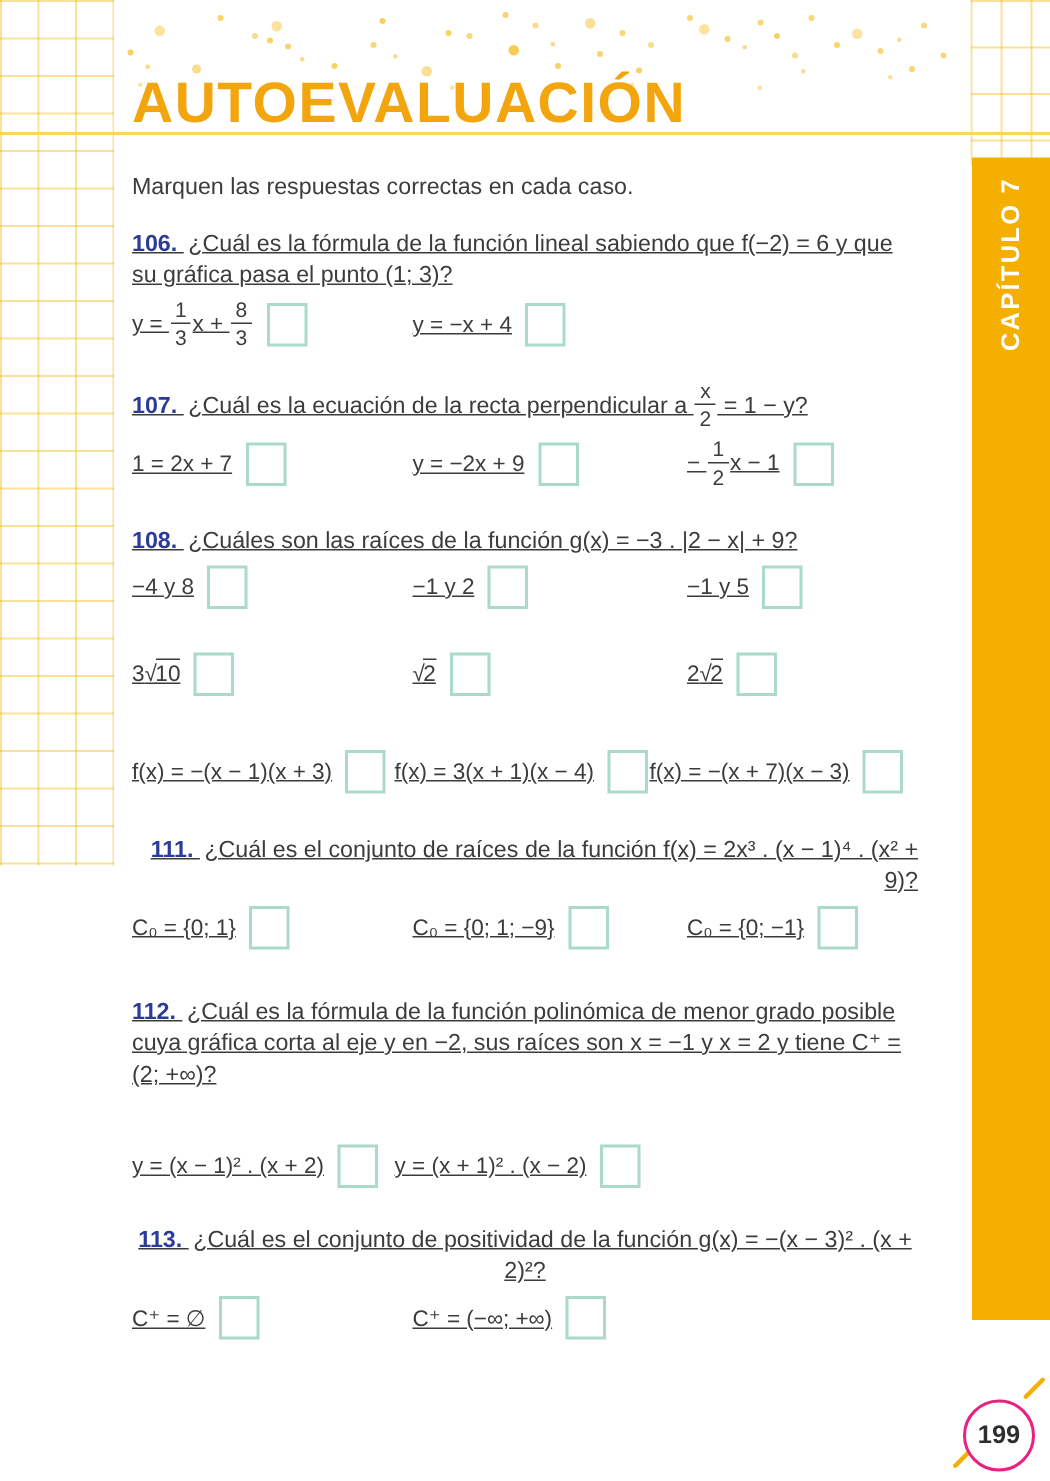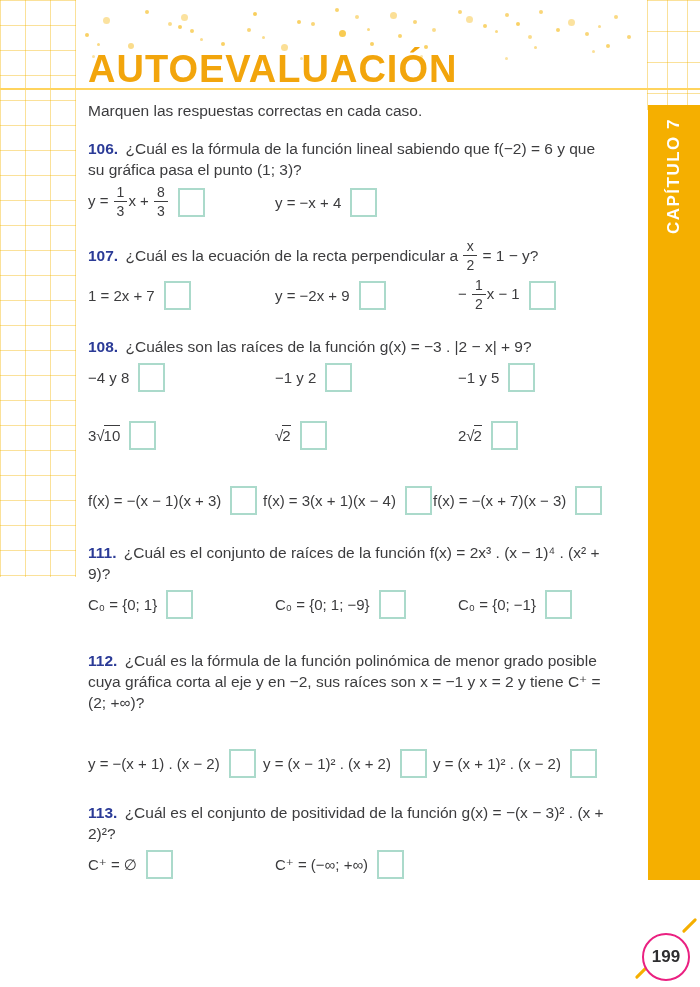--- a/index.html
+++ b/index.html
@@ -32,31 +32,31 @@
   .chapter-tab{
     position:absolute;right:0;top:105px;width:52px;height:775px;
     background:var(--yellow,#F5AF00);
     display:flex;flex-direction:column;align-items:center;
   }
   .chapter-tab span{
     writing-mode:vertical-rl;transform:rotate(180deg);
     margin-top:13px;color:#ffffff;font-weight:800;font-size:17px;letter-spacing:1.5px;
     white-space:nowrap;
   }
-  .content{position:absolute;left:88px;top:94px;width:524px;}
+  .content{position:absolute;left:88px;top:108px;width:524px;}
   .intro{margin:6px 0 0;font-size:15.5px;line-height:21px;}
-  .question{margin:0;}
+  .question{margin:0;text-decoration:underline;}
   #questions section:nth-of-type(1){margin-top:17px;}
   #questions section:nth-of-type(2){margin-top:21px;}
   #questions section:nth-of-type(3){margin-top:24px;}
   #questions section:nth-of-type(4){margin-top:29px;}
   #questions section:nth-of-type(5){margin-top:31px;}
-  #questions section:nth-of-type(6){margin-top:27px;}
+  #questions section:nth-of-type(6){margin-top:27px;text-align:right;}
   #questions section:nth-of-type(7){margin-top:31px;}
-  #questions section:nth-of-type(8){margin-top:24px;}
+  #questions section:nth-of-type(8){margin-top:24px;text-align:center;}
   .q-text{margin:0;font-size:15.5px;line-height:21px;}
   .q-num{color:var(--question-number-blue,#2B3B97);font-weight:700;margin-right:3px;}
   .answers{display:grid;grid-template-columns:187px 183px 1fr;align-items:center;margin-top:6px;}
   .answers.tight{grid-template-columns:175px 170px 1fr;margin-top:36px;}
   .option{display:flex;align-items:center;gap:9px;font-size:15px;white-space:nowrap;}
   .checkbox{width:23px;height:25px;border:2px solid var(--checkbox-border,#ABDACB);background:#fff;flex:none;display:inline-block;}
   .frac{display:inline-flex;flex-direction:column;vertical-align:middle;text-align:center;line-height:1;font-size:14px;margin:0 1px;position:relative;top:-1px;}
   .frac .num{padding:0 3px 2px;}
   .frac .den{border-top:1.5px solid currentColor;padding:2px 3px 0;}
   .sqrt{white-space:nowrap;}
@@ -249,24 +249,20 @@
             <span class="formula">C₀ = {0; −1}</span>
             <span class="checkbox"></span>
           </label>
         </div>
   </section>
 
   <section class="question">
     <p class="q-text"><span class="q-num">112. </span><span class="q-body">¿Cuál es la fórmula de la función polinómica de menor grado posible cuya gráfica corta al eje y en −2, sus raíces son x = −1 y x = 2 y tiene C⁺ = (2; +∞)?</span></p>
     <div class="answers tight">
           <label class="option">
-            <span class="formula">y = −(x + 1) . (x − 2)</span>
-            <span class="checkbox"></span>
-          </label>
-          <label class="option">
             <span class="formula">y = (x − 1)² . (x + 2)</span>
             <span class="checkbox"></span>
           </label>
           <label class="option">
             <span class="formula">y = (x + 1)² . (x − 2)</span>
             <span class="checkbox"></span>
           </label>
         </div>
   </section>
 

